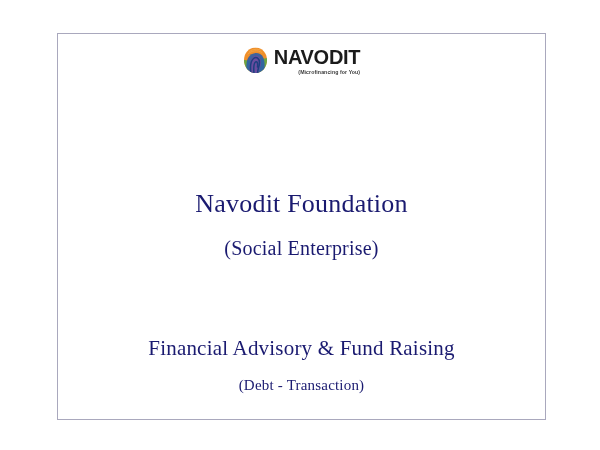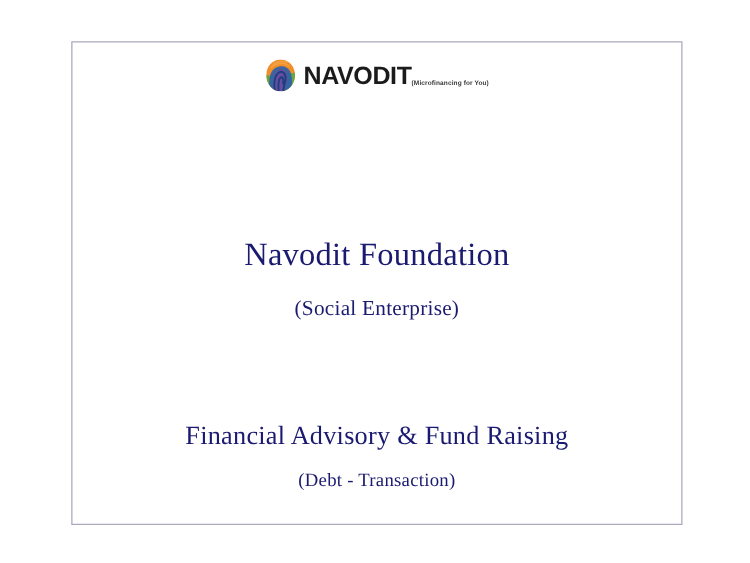--- a/index.html
+++ b/index.html
@@ -42,20 +42,21 @@
     gap: 6px;
   }
   #logo-mark {
     width: 25px;
     height: 27px;
     flex: 0 0 auto;
     display: block;
   }
   #logo-text-col {
     display: flex;
+    flex-direction: column;
     align-items: flex-start;
     line-height: 1;
   }
   #logo-wordmark {
     display: flex;
     align-items: baseline;
     white-space: nowrap;
   }
   #logo-word-primary {
     font-family: "Liberation Sans", sans-serif;
@@ -90,21 +91,21 @@
     position: absolute;
     left: 0;
     width: 100%;
     text-align: center;
     color: #1a1a70;
     font-family: "Liberation Serif", serif;
     font-weight: normal;
     white-space: nowrap;
   }
   #org-title      { top: 155px; font-size: 26px; letter-spacing: 0.2px; }
-  #org-subtitle   { top: 203px; font-size: 17px; letter-spacing: 0.2px; }
+  #org-subtitle   { top: 203px; font-size: 20px; letter-spacing: 0.2px; }
   #service-title  { top: 302px; font-size: 21px; letter-spacing: 0.2px; }
   #service-subtitle { top: 343px; font-size: 15px; letter-spacing: 0.2px; }
 </style>
 </head>
 <body>
 
 <div id="slide-frame">
 
   <div id="logo-block">
     <div id="logo-inner">

